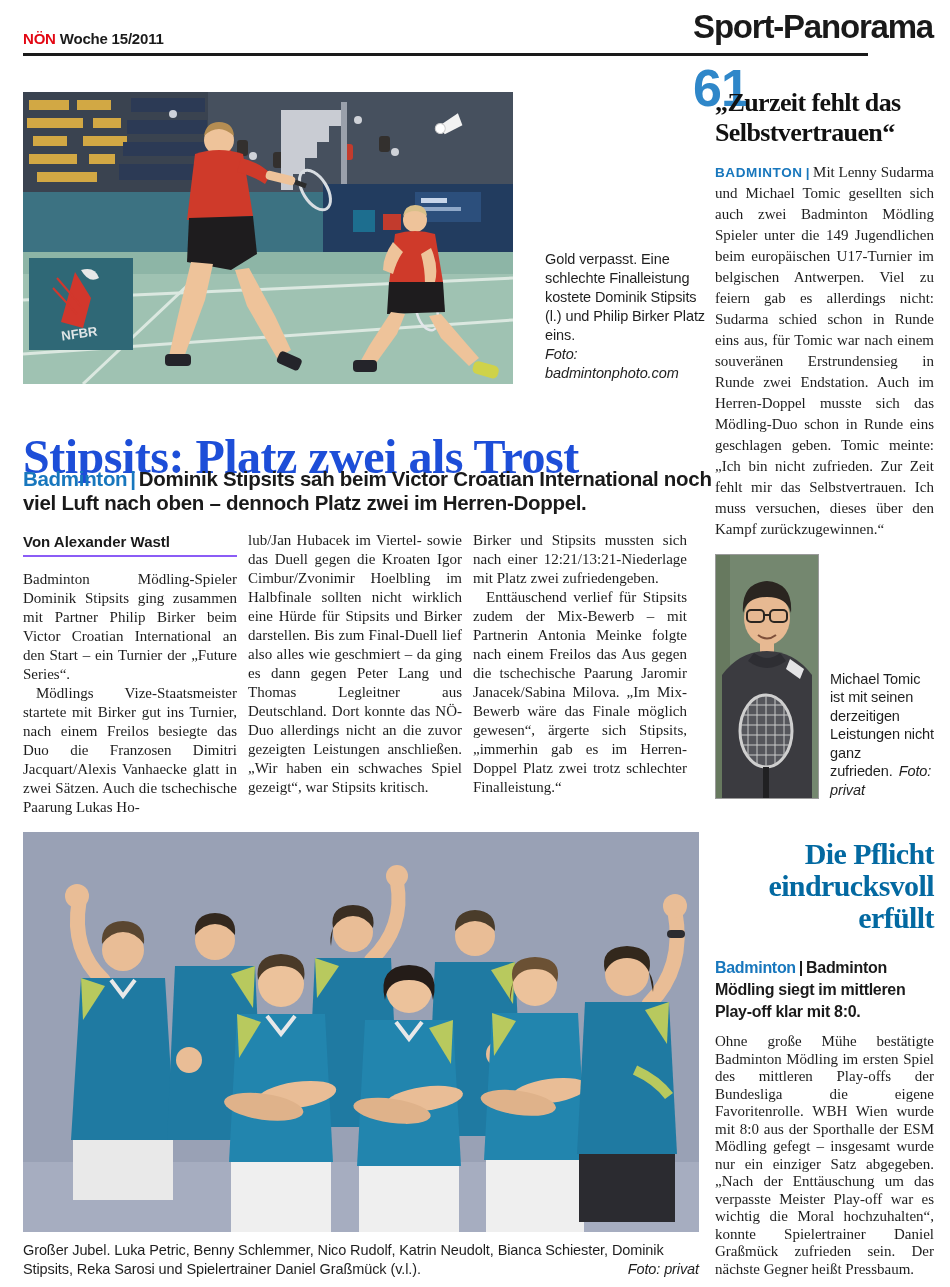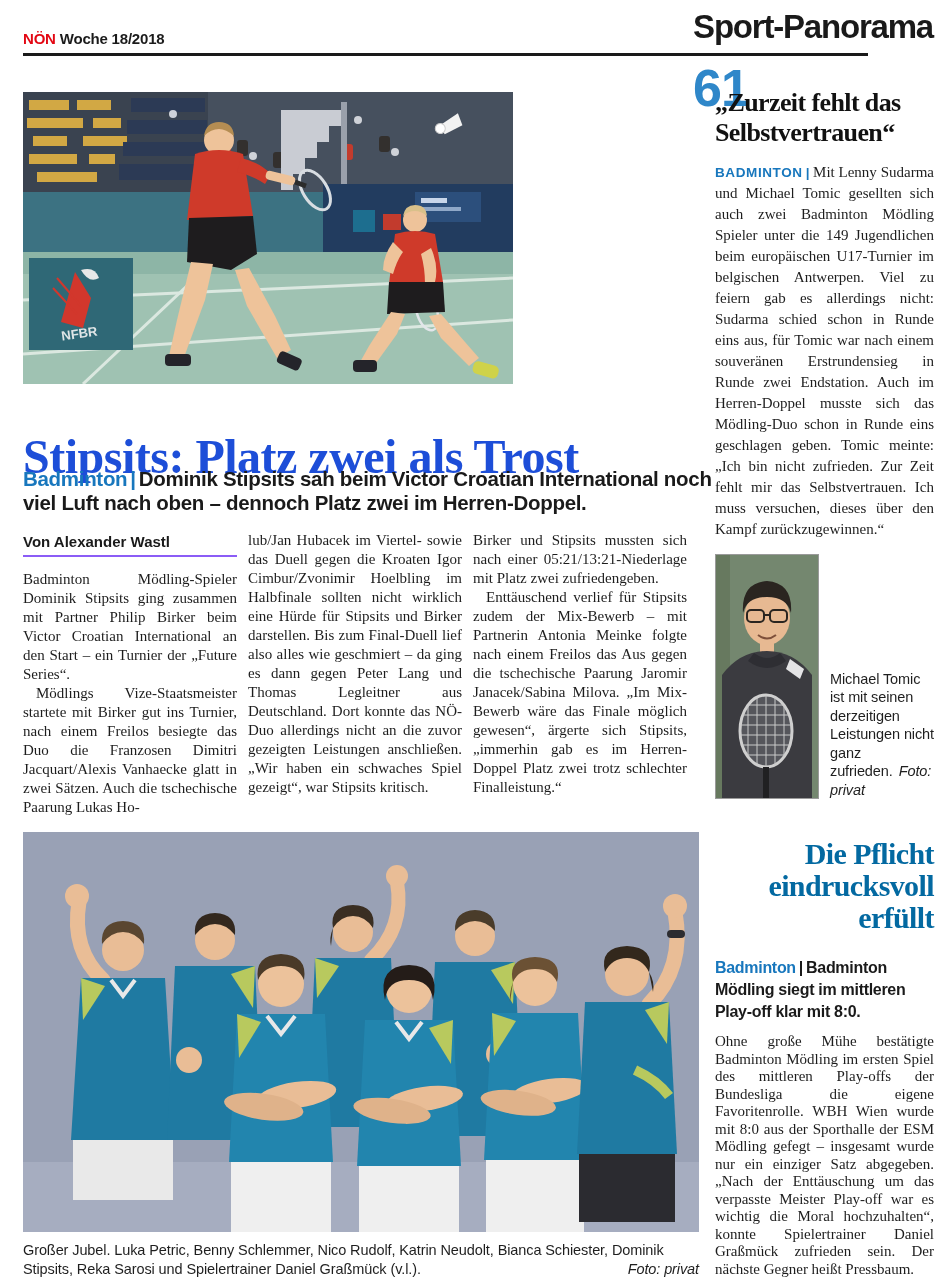--- a/index.html
+++ b/index.html
@@ -74,21 +74,21 @@
   }
   #bottom-standfirst { font-size:16px; line-height:22px; font-weight:bold; margin-top:23px; letter-spacing:-0.3px; color:#1a1a1a; }
   #bottom-article .body { line-height:17.5px; margin:10px 0 0 0; }
 </style>
 </head>
 <body>
 
 <div class="page">
 
   <div class="masthead-left">
-    <span class="brand">NÖN</span><span>Woche 18/2018</span>
+    <span class="brand">NÖN</span><span>Woche 15/2011</span>
   </div>
   <div class="masthead-right">
     <span class="section-title">Sport-Panorama</span>
     <span class="page-number">61</span>
   </div>
   <div class="masthead-rule"></div>
 
   <svg id="main-photo" class="photo" width="490" height="292" viewBox="0 0 490 292" aria-hidden="true">
     <rect x="0" y="0" width="490" height="160" fill="#46505e"></rect>
 
@@ -189,20 +189,24 @@
       <ellipse cx="404" cy="220" rx="10" ry="19" fill="none" stroke="#e2e6ea" stroke-width="2.5" transform="rotate(-18 404 220)"></ellipse>
       <line x1="400" y1="196" x2="402" y2="204" stroke="#2b2b2b" stroke-width="4"></line>
       <path d="M366,190 l54,0 2,30 -58,2 z" fill="#1e1c1e"></path>
       <path d="M368,220 l-22,34 -10,18 12,6 26,-36 8,-20 z" fill="#eec39a"></path>
       <path d="M418,222 l24,28 14,16 -10,8 -28,-28 -12,-22 z" fill="#eec39a"></path>
       <rect x="330" y="268" width="24" height="12" rx="4" fill="#24242a"></rect>
       <rect x="452" y="268" width="26" height="13" rx="5" fill="#cfd24a" transform="rotate(16 452 268)"></rect>
     </g>
   </svg>
 
+  <div id="main-photo-caption" class="caption">
+    <span>Gold verpasst. Eine schlechte Finalleistung kostete Dominik Stipsits (l.) und Philip Birker Platz eins.</span>
+    <div class="credit">Foto: badmintonphoto.com</div>
+  </div>
 
   <div id="right-article">
     <h2 class="side-headline">„Zurzeit fehlt das Selbstvertrauen“</h2>
     <p class="body body-serif">
       <span class="kicker-caps">BADMINTON</span><span class="kicker-caps sep-blue">|</span><span>Mit Lenny Sudarma und Michael Tomic gesellten sich auch zwei Badminton Mödling Spieler unter die 149 Jugendlichen beim europäischen U17-Turnier im belgischen Antwerpen. Viel zu feiern gab es allerdings nicht: Sudarma schied schon in Runde eins aus, für Tomic war nach einem souveränen Erstrundensieg in Runde zwei Endstation. Auch im Herren-Doppel musste sich das Mödling-Duo schon in Runde eins geschlagen geben. Tomic meinte: „Ich bin nicht zufrieden. Zur Zeit fehlt mir das Selbstvertrauen. Ich muss versuchen, dieses über den Kampf zurückzugewinnen.“</span>
     </p>
     <div class="tomic-row">
 
       <svg width="102" height="243" viewBox="0 0 102 243" aria-hidden="true" style="flex:0 0 auto; border:1px solid #9a9a9a;">
         <rect x="0" y="0" width="102" height="243" fill="#74876f"></rect>
@@ -251,21 +255,21 @@
 
   <div id="col1" class="col body-serif">
     <div class="byline">Von Alexander Wastl</div>
     <p>Badminton Mödling-Spieler Dominik Stipsits ging zusammen mit Partner Philip Birker beim Victor Croatian International an den Start – ein Turnier der „Future Series“.</p>
     <p class="indent">Mödlings Vize-Staatsmeister startete mit Birker gut ins Turnier, nach einem Freilos besiegte das Duo die Franzosen Dimitri Jacquart/Alexis Vanhaecke glatt in zwei Sätzen. Auch die tschechische Paarung Lukas Ho-</p>
   </div>
   <div id="col2" class="col body-serif">
     <p>lub/Jan Hubacek im Viertel- sowie das Duell gegen die Kroaten Igor Cimbur/Zvonimir Hoelbling im Halbfinale sollten nicht wirklich eine Hürde für Stipsits und Birker darstellen. Bis zum Final-Duell lief also alles wie geschmiert – da ging es dann gegen Peter Lang und Thomas Legleitner aus Deutschland. Dort konnte das NÖ-Duo allerdings nicht an die zuvor gezeigten Leistungen anschließen. „Wir haben ein schwaches Spiel gezeigt“, war Stipsits kritisch.</p>
   </div>
   <div id="col3" class="col body-serif">
-    <p>Birker und Stipsits mussten sich nach einer 05:21/13:21-Niederlage mit Platz zwei zufriedengeben.</p>
+    <p>Birker und Stipsits mussten sich nach einer 12:21/13:21-Niederlage mit Platz zwei zufriedengeben.</p>
     <p class="indent">Enttäuschend verlief für Stipsits zudem der Mix-Bewerb – mit Partnerin Antonia Meinke folgte nach einem Freilos das Aus gegen die tschechische Paarung Jaromir Janacek/Sabina Milova. „Im Mix-Bewerb wäre das Finale möglich gewesen“, ärgerte sich Stipsits, „immerhin gab es im Herren-Doppel Platz zwei trotz schlechter Finalleistung.“</p>
   </div>
 
   <svg id="team-photo" class="photo" width="676" height="400" viewBox="0 0 676 400" aria-hidden="true">
     <rect x="0" y="0" width="676" height="400" fill="#99a1b5"></rect>
     <rect x="0" y="330" width="676" height="70" fill="#a6adc0"></rect>
 
     <g>
 
       <g transform="translate(100,118)">

